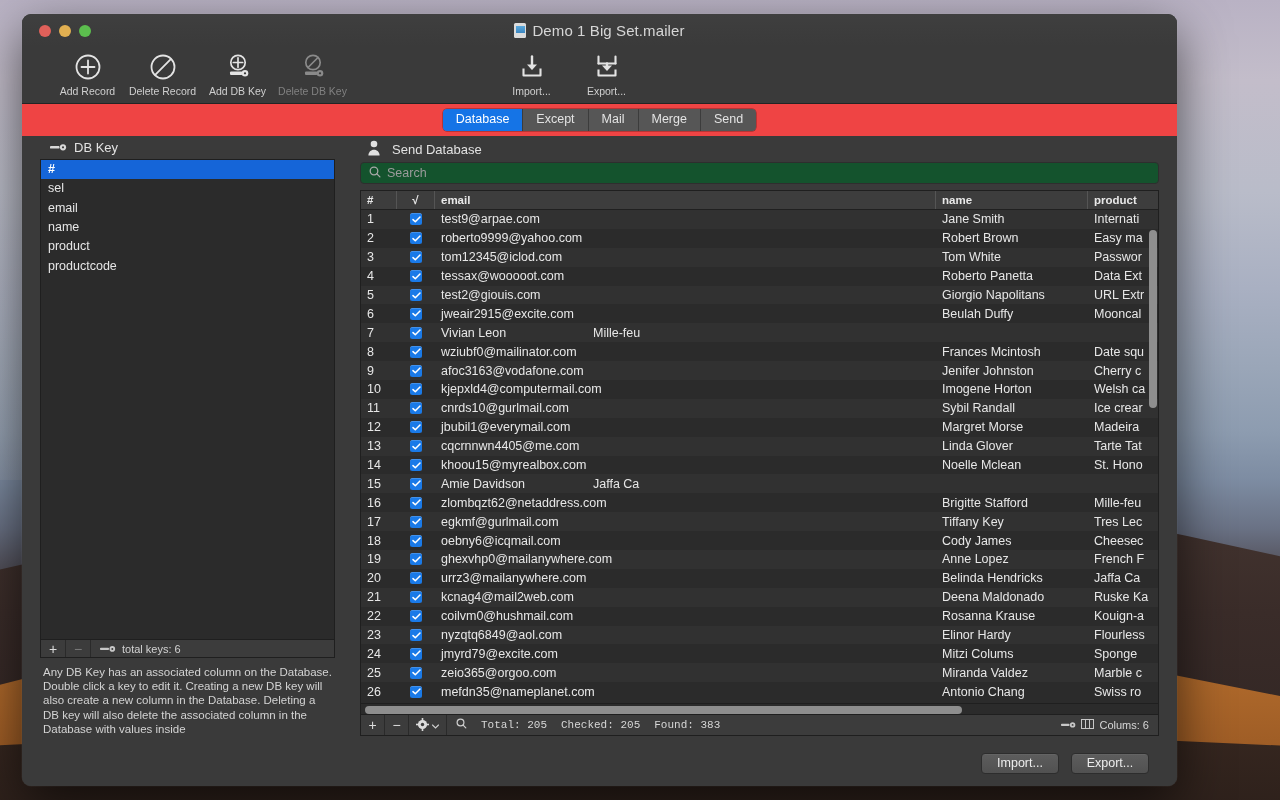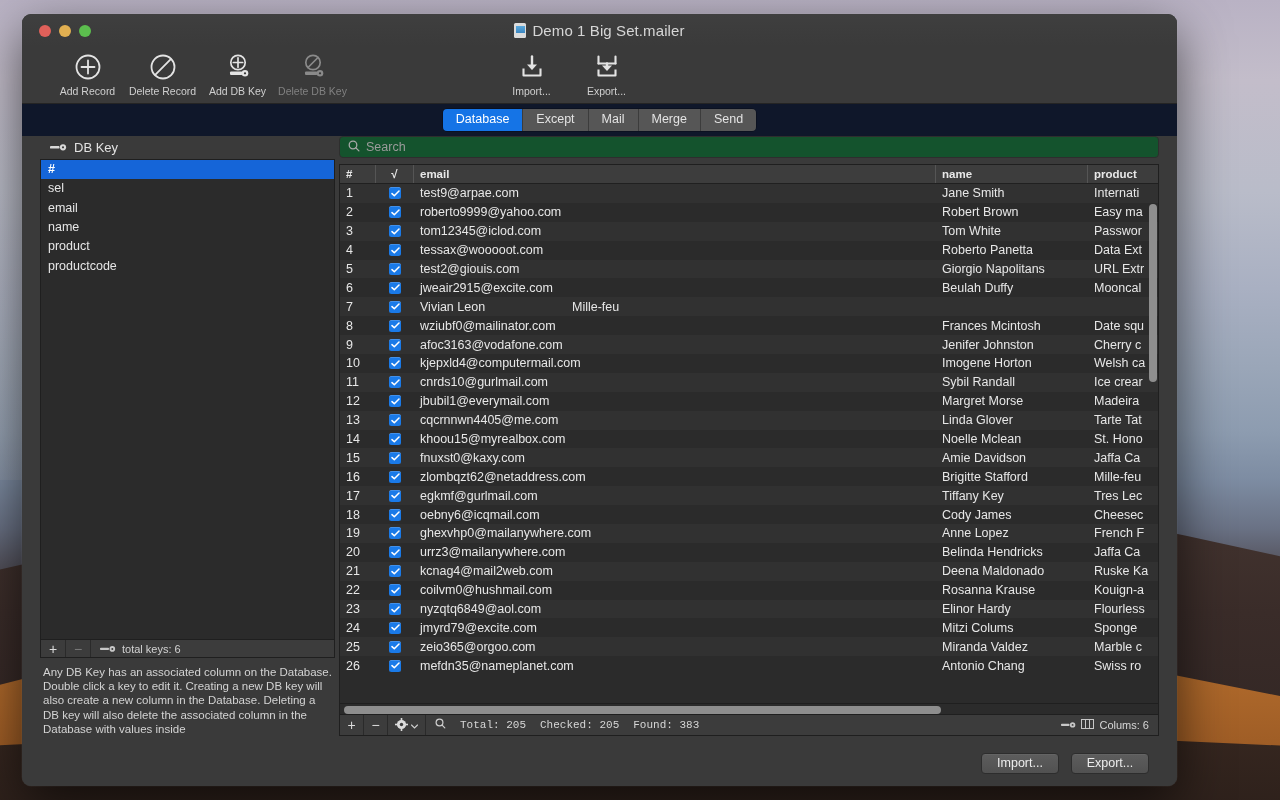--- a/index.html
+++ b/index.html
@@ -89,39 +89,39 @@
     gap:3px; cursor:default; padding-top:3px;
   }
   .tb-item.spacer { width:72px; }
   .tb-label { font-size:10.5px; color:#cfcfcf; white-space:nowrap; }
   .tb-item.disabled .tb-label { color:#818181; }
   .tb-icon { width:32px; height:30px; position:relative; }
   .tb-icon svg { display:block; }
 
   
   #tabwrap {
-    height:32px; background:#0f172a;
+    height:32px; background:#ef4444;
     display:flex; align-items:center; justify-content:center;
     position:relative; flex:0 0 auto;
   }
   .tabs {
     display:flex; border-radius:4px; overflow:hidden;
     box-shadow:0 0 0 .5px rgba(0,0,0,.45);
   }
   .tab {
     font-size:12.5px; color:#e3e3e3; background:#565656;
     padding:3px 13px 4px; border-right:.5px solid #3c3c3c;
     cursor:default; line-height:15px;
   }
   .tab:last-child { border-right:none; }
   .tab.active { background:#1574e6; color:#fff; }
 
   
   #body {
-    flex:1 1 auto; display:flex; padding:0 18px 0 18px; gap:4px;
+    flex:1 1 auto; display:flex; padding:0 18px 0 18px; gap:25px;
     background:#3a3a3a; min-height:0;
   }
 
   
   #left { width:295px; display:flex; flex-direction:column; padding-bottom:4px; }
   .panel-head {
     height:26px; display:flex; align-items:center; gap:7px;
     padding-left:10px; color:#e2e2e2; font-size:13px;
   }
   .key-icon { flex:0 0 auto; }
@@ -394,20 +394,29 @@
           <span>total keys: 6</span>
         </div>
       </div>
 
       <div class="helptext">Any DB Key has an associated column on the Database. Double click a key to edit it.
 Creating a new DB key will also create a new column in the Database.
 Deleting a DB key will also delete the associated column in the Database with values inside</div>
     </div>
 
     <div id="right">
+      <div class="sendhead">
+        <span>
+          <svg width="14" height="16" viewBox="0 0 14 16">
+            <circle cx="7" cy="4" r="3.3" fill="#e0e0e0"></circle>
+            <path d="M1.4 15.5c0-3.5 2.5-5.8 5.6-5.8s5.6 2.3 5.6 5.8z" fill="#e0e0e0"></path>
+          </svg>
+        </span>
+        <span>Send Database</span>
+      </div>
 
       <div class="searchbar">
         <span>
           <svg width="12" height="12" viewBox="0 0 12 12">
             <circle cx="5" cy="5" r="3.8" fill="none" stroke="#a8a8a8" stroke-width="1.3"></circle>
             <path d="M7.9 7.9l3 3" stroke="#a8a8a8" stroke-width="1.3" stroke-linecap="round"></path>
           </svg>
         </span>
         <input type="text" placeholder="Search" style="">
       </div>
@@ -605,21 +614,20 @@
             </div>
             <div class="trow">
               <div class="td c-num">15</div>
               <div class="td c-chk">
                 <span class="cbox">
                   <svg width="9" height="7" viewBox="0 0 9 7">
                     <path d="M1 3.6L3.3 5.8L8 1" fill="none" stroke="#fff" stroke-width="1.5" stroke-linecap="round" stroke-linejoin="round"></path>
                   </svg>
                 </span>
               </div>
-              <div class="td c-mail">fnuxst0@kaxy.com</div>
               <div class="td c-name">Amie Davidson</div>
               <div class="td c-prod">Jaffa Ca</div>
             </div>
             <div class="trow">
               <div class="td c-num">16</div>
               <div class="td c-chk">
                 <span class="cbox">
                   <svg width="9" height="7" viewBox="0 0 9 7">
                     <path d="M1 3.6L3.3 5.8L8 1" fill="none" stroke="#fff" stroke-width="1.5" stroke-linecap="round" stroke-linejoin="round"></path>
                   </svg>

